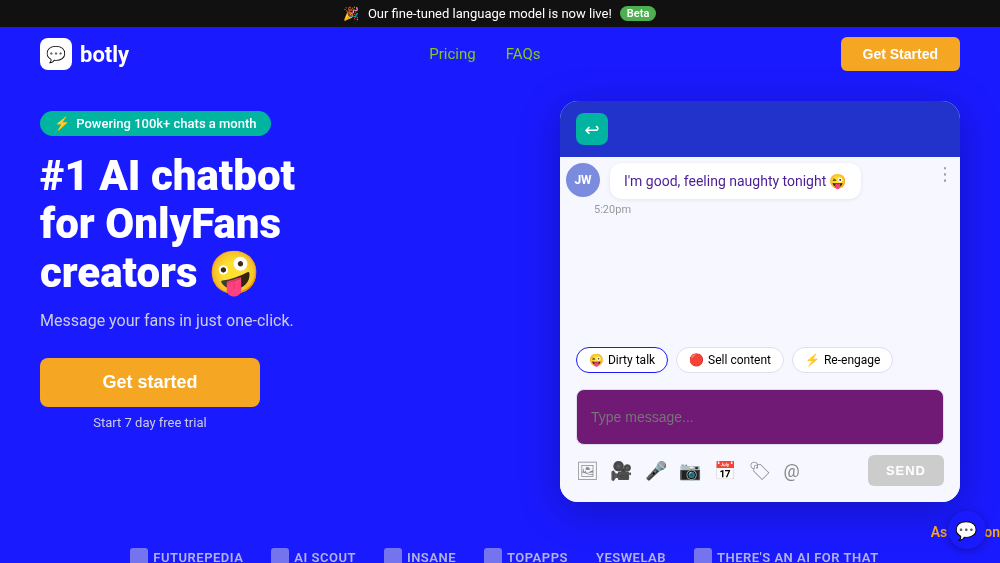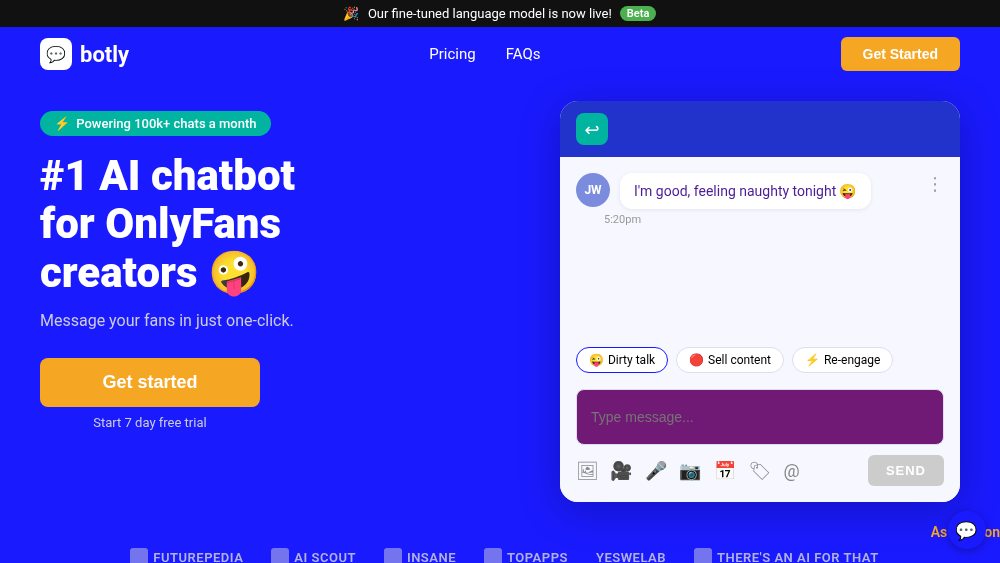--- a/index.html
+++ b/index.html
@@ -57,21 +57,21 @@
       align-items: center;
       justify-content: center;
       font-size: 16px;
     }
     .nav-links {
       display: flex;
       gap: 30px;
       align-items: center;
     }
     .nav-link {
-      color: #ffffff;
+      color: #84cc16;
       text-decoration: none;
       font-size: 15px;
     }
     .get-started-btn {
       background: #f5a623;
       color: #fff;
       border: none;
       padding: 9px 22px;
       border-radius: 6px;
       font-size: 14px;
@@ -157,21 +157,21 @@
       background: #00b4a0;
       border-radius: 8px;
       display: flex;
       align-items: center;
       justify-content: center;
       color: #fff;
       font-size: 18px;
     }
     .chat-body {
       background: #f7f8ff;
-      padding: 16px;
+      padding: 6px;
       min-height: 180px;
     }
     .chat-message-row {
       display: flex;
       align-items: flex-start;
       gap: 10px;
       margin-bottom: 4px;
     }
     .avatar {
       width: 34px;

